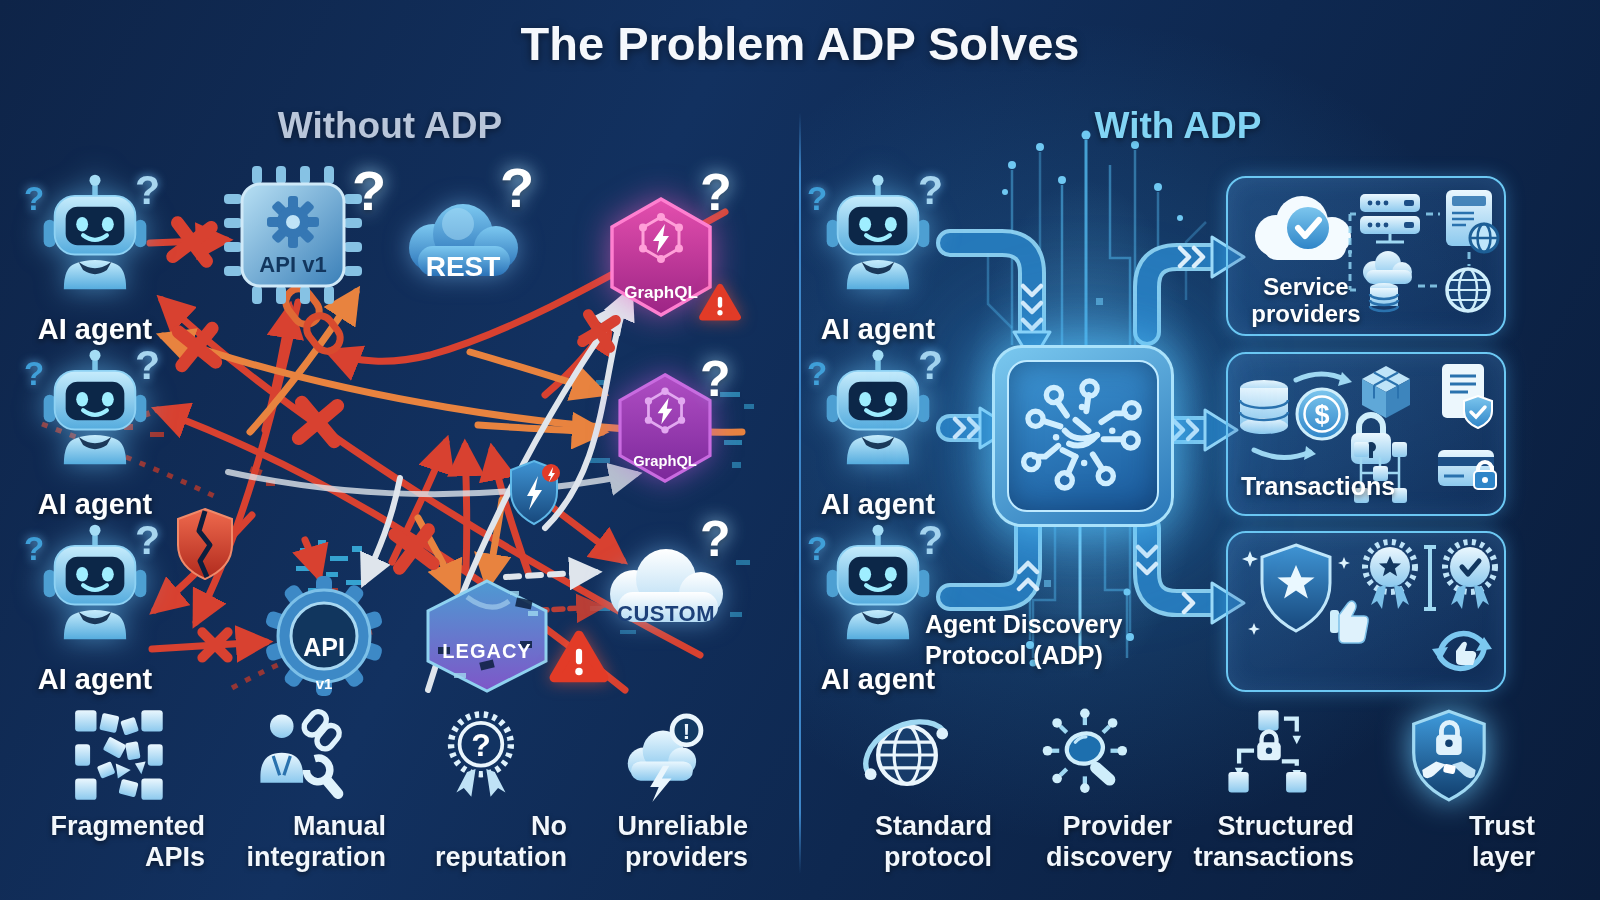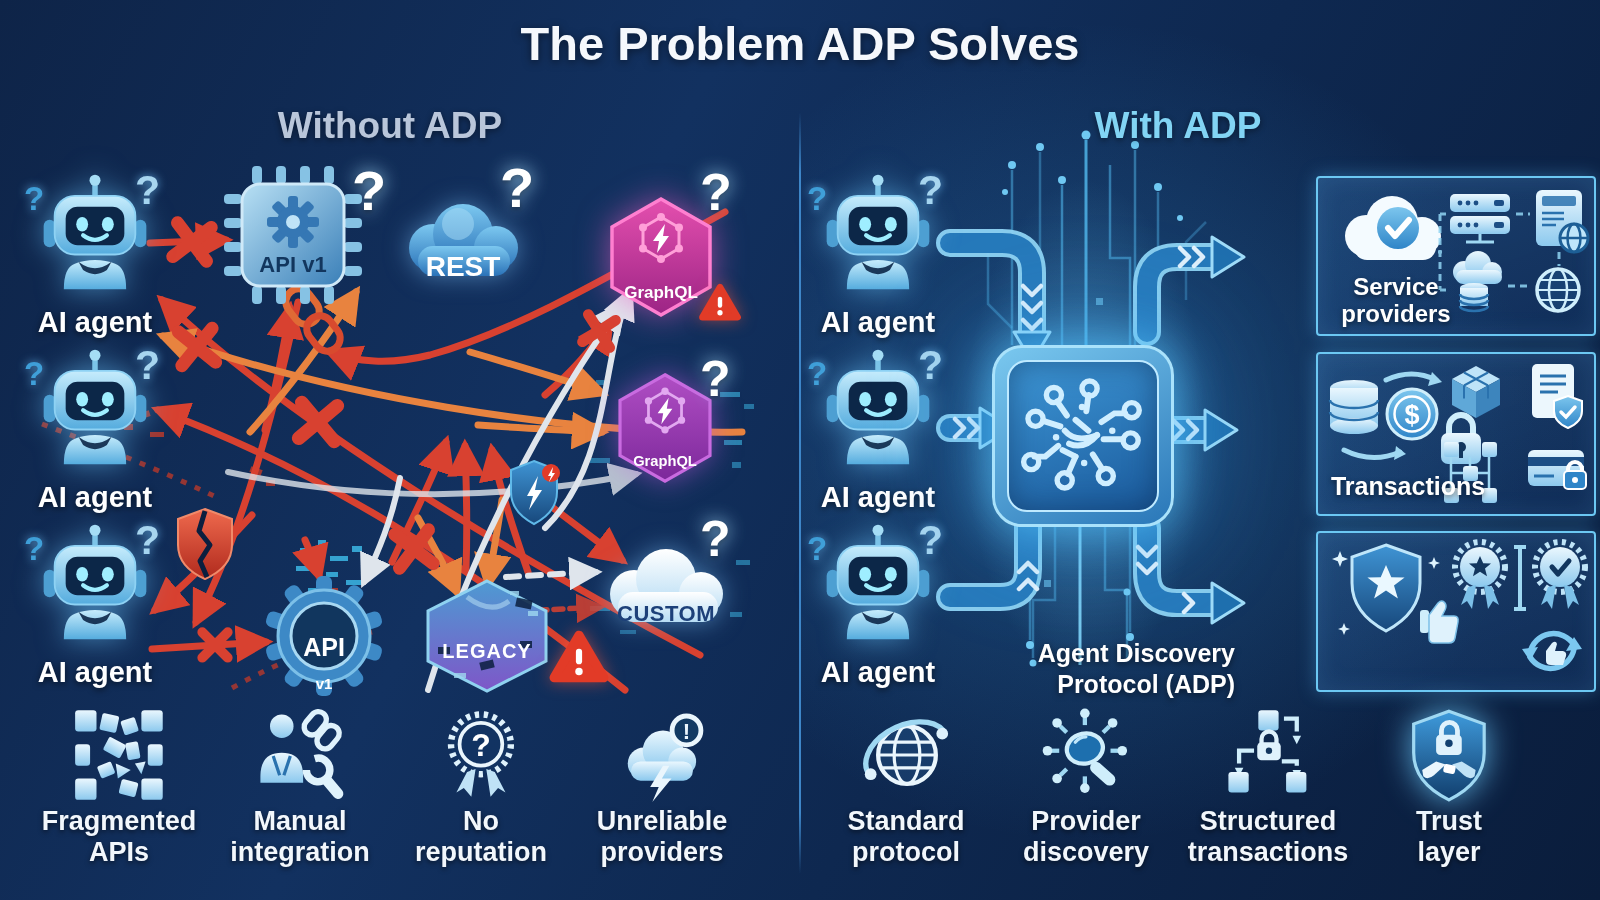--- a/index.html
+++ b/index.html
@@ -17,47 +17,47 @@
   .heading-left{left:190px;width:400px;color:var(--left_heading_color);}
   .heading-right{left:1003px;width:350px;color:var(--right_heading_color);}
   .divider{position:absolute;left:799px;top:112px;width:2px;height:762px;z-index:2;
     background:linear-gradient(to bottom,transparent,#3e86c8 8%,#3e86c8 92%,transparent);}
   svg.layer{position:absolute;left:0;top:0;z-index:1;pointer-events:none;}
   .agent{position:absolute;width:150px;text-align:center;z-index:3;}
   .robot{width:110px;filter:drop-shadow(0 0 14px rgba(110,200,255,.55));}
   .rq{position:absolute;font-weight:800;line-height:1;text-shadow:0 0 10px rgba(120,200,255,.8);}
   .rq-l{left:4px;top:10px;font-size:33px;color:#3f9fd8;}
   .rq-r{right:10px;top:-2px;font-size:41px;color:#a9d6ef;}
-  .agent-label{margin-top:9px;font-size:29px;font-weight:600;color:#fff;text-shadow:0 2px 6px rgba(0,0,0,.6);text-align:center;}
+  .agent-label{margin-top:16px;font-size:29px;font-weight:600;color:#fff;text-shadow:0 2px 6px rgba(0,0,0,.6);text-align:center;}
   .q{position:absolute;z-index:4;color:#fff;font-weight:800;line-height:1;
     text-shadow:0 0 18px rgba(170,225,255,.95),0 2px 4px rgba(0,0,0,.4);}
   .node{position:absolute;z-index:2;}
   .nl{position:absolute;z-index:3;text-align:center;font-weight:700;color:#fff;line-height:1.05;margin-top:16px;}
   .gql1{filter:drop-shadow(0 0 16px rgba(235,90,195,.6));}
   .gql2{filter:drop-shadow(0 0 14px rgba(190,90,220,.55));}
   .cloudglow{filter:drop-shadow(0 0 12px rgba(130,200,255,.5));}
   .hub{position:absolute;left:992px;top:345px;width:176px;height:176px;border-radius:30px;z-index:3;
     background:linear-gradient(150deg,#7ac8ef,#2a77b8);border:3px solid #a9e2fb;
     box-shadow:0 0 50px rgba(90,200,255,.75),0 0 120px rgba(60,160,240,.45);}
   .hub-inner{position:absolute;inset:12px;border-radius:20px;border:2.5px solid #bfeaff;
     background:linear-gradient(160deg,#3e97d6,#1a5a9c);box-shadow:inset 0 0 30px rgba(10,40,80,.5);}
   .hub-net{position:absolute;inset:6px;width:134px;height:134px;}
-  .hub-label{position:absolute;left:925px;top:638px;width:310px;z-index:4;text-align:right;
+  .hub-label{position:absolute;left:925px;top:609px;width:310px;z-index:4;text-align:left;
     font-size:25px;font-weight:700;color:#fff;line-height:1.22;text-shadow:0 2px 6px rgba(0,0,0,.55);}
-  .panel{position:absolute;left:1316px;width:276px;z-index:2;border-radius:4px;
+  .panel{position:absolute;left:1226px;width:276px;z-index:2;border-radius:20px;
     border:2.5px solid var(--panel_border);
     background:linear-gradient(160deg,rgba(70,140,210,.28),rgba(25,70,130,.34));
     box-shadow:0 0 18px rgba(90,190,255,.35),inset 0 0 25px rgba(120,200,255,.12);}
   .p-icon,.p-cluster{position:absolute;}
   .p-label{position:absolute;text-align:center;font-size:24px;font-weight:700;color:#fff;
     line-height:1.12;text-shadow:0 2px 5px rgba(0,0,0,.5);z-index:3;}
   .b-item{position:absolute;top:708px;width:172px;text-align:center;z-index:3;}
   .b-icon{height:94px;}
-  .b-label{font-size:27px;font-weight:700;color:#f2f7fc;line-height:1.13;
-    text-shadow:0 2px 5px rgba(0,0,0,.55);}
+  .b-label{margin-top:5px;font-size:27px;font-weight:700;color:#f2f7fc;line-height:1.13;
+    text-shadow:0 2px 5px rgba(0,0,0,.55);text-align:right;}
   .trust-glow{filter:drop-shadow(0 0 16px rgba(110,205,255,.8));}
   .warn{position:absolute;z-index:3;filter:drop-shadow(0 0 8px rgba(255,90,60,.5));}
   .shield{position:absolute;z-index:2;}
 </style>
 </head>
 <body>
 
 <svg width="0" height="0" style="position:absolute" aria-hidden="true">
   <defs>
     <linearGradient id="gLight" x1="0" y1="0" x2="0" y2="1">

